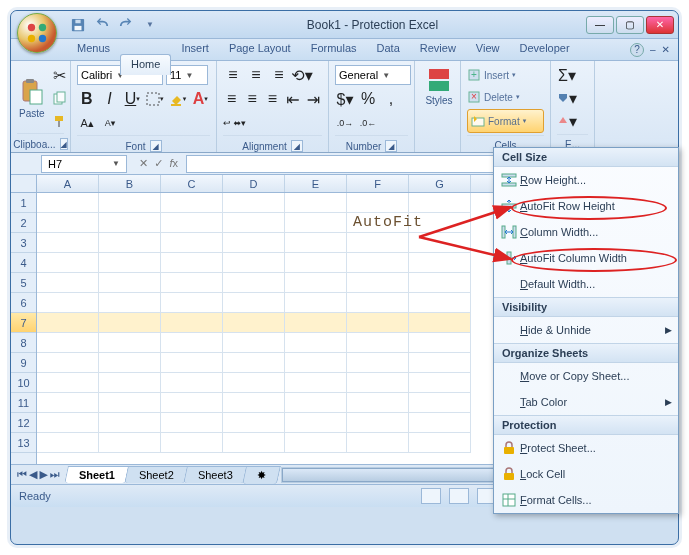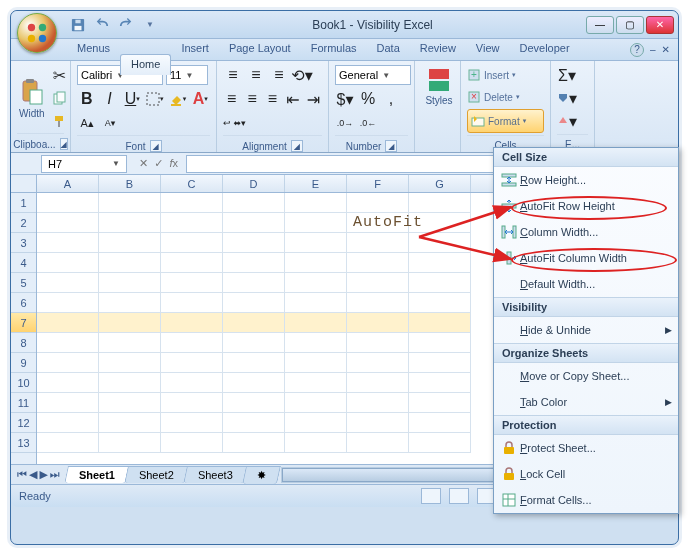--- a/index.html
+++ b/index.html
@@ -109,21 +109,21 @@
             <path d="M9 3a6 6 0 016 6h-2a4 4 0 00-4-4H5l2 2-1 1-4-4 4-4 1 1-2 2z" fill="#3a6ea5"></path>
           </svg>
         </div>
       <div class="qat-item">
           <svg width="14" height="14" viewBox="0 0 16 16">
             <path d="M7 3a6 6 0 00-6 6h2a4 4 0 014-4h4l-2 2 1 1 4-4-4-4-1 1 2 2z" fill="#3a6ea5"></path>
           </svg>
         </div>
       <div class="qat-item" style="font-size:8px;color:#3a5a8a;">▼</div>
     </div>
-    <div class="title">Book1 - Visibility Excel</div>
+    <div class="title">Book1 - Protection Excel</div>
     <div class="wincontrols">
       <div class="wbtn">—</div>
       <div class="wbtn">▢</div>
       <div class="wbtn close">✕</div>
     </div>
   </div>
 
   <div class="tabs">
     <div class="tab">Menus</div>
     <div class="tab active">Home</div>
@@ -144,21 +144,21 @@
   <div class="ribbon">
 
     <div class="group" style="width:60px">
       <div class="group-row">
         <div class="btn-lg">
           <svg width="24" height="28" viewBox="0 0 24 28">
               <rect x="3" y="3" width="14" height="20" rx="2" fill="#d9a44a" stroke="#a77"></rect>
               <rect x="6" y="1" width="8" height="4" rx="1" fill="#888"></rect>
               <rect x="10" y="12" width="12" height="14" fill="#fff" stroke="#5a8"></rect>
             </svg>
-          <span>Width</span>
+          <span>Paste</span>
         </div>
         <div style="display:flex;flex-direction:column;gap:3px;">
           <div class="btn-sm">✂</div>
           <div class="btn-sm">
               <svg width="14" height="14">
                 <rect x="1" y="3" width="8" height="10" fill="#fff" stroke="#5a8"></rect>
                 <rect x="4" y="1" width="8" height="10" fill="#fff" stroke="#5a8"></rect>
               </svg>
             </div>
           <div class="btn-sm">

